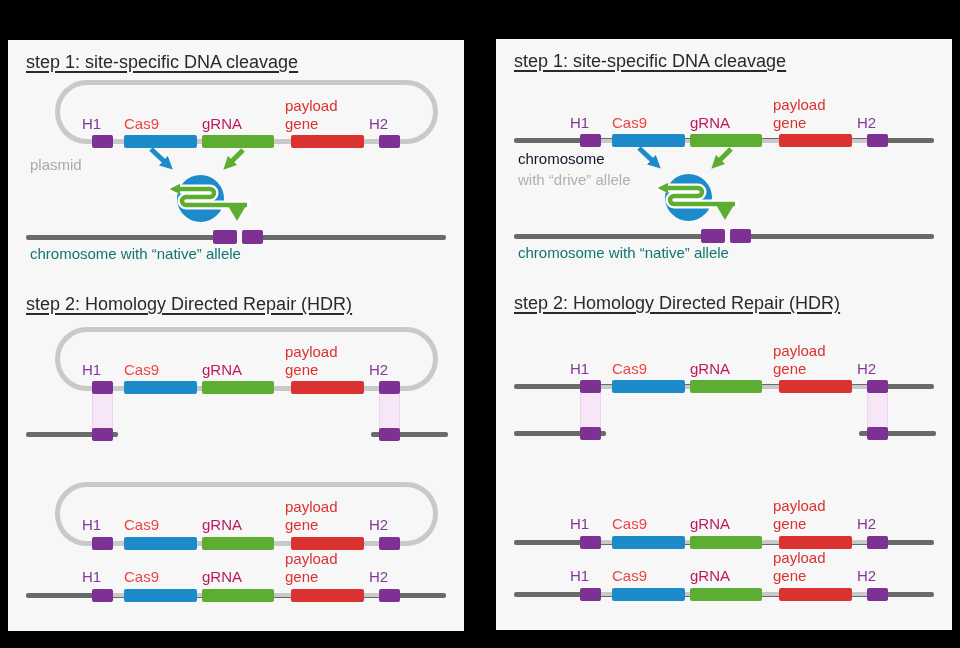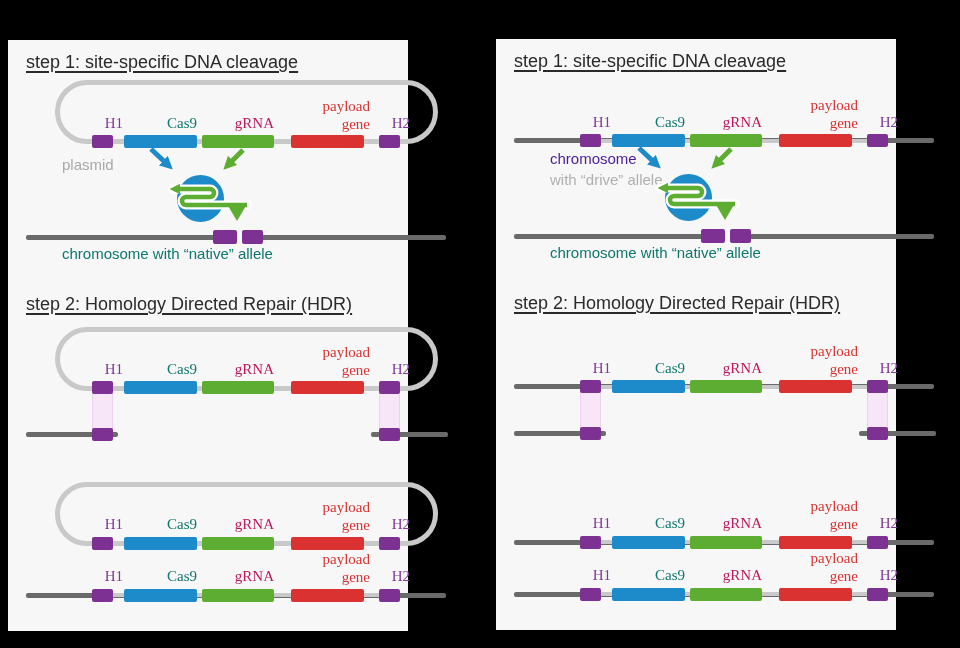--- a/index.html
+++ b/index.html
@@ -2,61 +2,61 @@
 <html><head>
 <meta charset="utf-8">
 <style>
   html,body { margin:0; padding:0; }
   body {
     width:960px; height:648px; position:relative;
     background:#000; overflow:hidden;
     font-family:"Liberation Sans", sans-serif;
   }
   .panel {
-    position:absolute; width:400px; height:591px;
+    position:absolute; width:456px; height:591px;
     background:#f7f7f7;
   }
   .panel-left  { left:8px;  top:40px; }
   .panel-right { left:496px; top:39px; }
 
   .title {
     position:absolute; left:18px;
     font-size:18px; color:#2a2a2a; white-space:nowrap;
     text-decoration:underline; text-decoration-thickness:1.5px; text-underline-offset:3px;
   }
   .t-step1 { top:12px; }
   .t-step2 { top:254px; }
 
-  .caption { position:absolute; font-size:15px; white-space:nowrap;margin-left:32px; }
+  .caption { position:absolute; font-size:15px; white-space:nowrap; }
   .cap-plasmid { left:22px; top:116px; color:#a9a9a9; }
   .cap-native  { left:22px; top:205px; color:#0f766e; }
-  .cap-drive1  { left:22px; top:111px; color:#4c1d95; }
+  .cap-drive1  { left:22px; top:111px; color:#0f172a; }
   .cap-drive2  { left:22px; top:132px; color:#b0b0b0; }
 
   
   .pill {
     position:absolute; left:47px; width:383px; height:64px;
     border:5px solid #c9c9c9; border-radius:32px; box-sizing:border-box;
     background:transparent;
   }
 
   
   .cassette { position:absolute; left:0; width:456px; height:0; }
   .chromline { position:absolute; top:-2.5px; height:5px; background:#6a6a6a; border-radius:2px; }
   .chromline.full { left:18px; width:420px; }
   .connector { position:absolute; left:84px; width:308px; top:-2px; height:4px; background:#c9c9c9; }
   .gbox { position:absolute; top:-6.5px; height:13px; border-radius:2px; }
   .b-h1      { left:84px;  width:21px; background:#7d3192; }
   .b-cas9    { left:116px; width:73px; background:#1d8bc9; }
   .b-grna    { left:194px; width:72px; background:#5cad31; }
   .b-payload { left:283px; width:73px; background:#d93231; }
   .b-h2      { left:371px; width:21px; background:#7d3192; }
-  .gl { position:absolute; top:-27px; height:18px; font-size:15px; text-align:right; white-space:nowrap;font-family:Liberation Serif, serif; }
+  .gl { position:absolute; top:-27px; height:18px; font-size:15px; text-align:left; white-space:nowrap; }
   .l-h1      { left:74px;  width:41px; color:#813a97; }
-  .l-cas9    { left:116px; width:73px; color:#0f766e; }
+  .l-cas9    { left:116px; width:73px; color:#ef4444; }
   .l-grna    { left:194px; width:72px; color:#be185d; }
   .l-payload { left:277px; width:85px; top:-45px; height:36px; color:#d93231; line-height:18px; }
   .l-h2      { left:361px; width:41px; color:#813a97; }
 
   
   .native-row { position:absolute; left:0; width:456px; height:0; }
   .nseg { position:absolute; top:-2.5px; height:5px; background:#6a6a6a; border-radius:2px; }
   .nseg.left  { left:18px;  width:210px; }
   .nseg.right { left:235px; width:203px; }
   .nbox { position:absolute; top:-7px; height:14px; background:#7d3192; border-radius:2px; }

